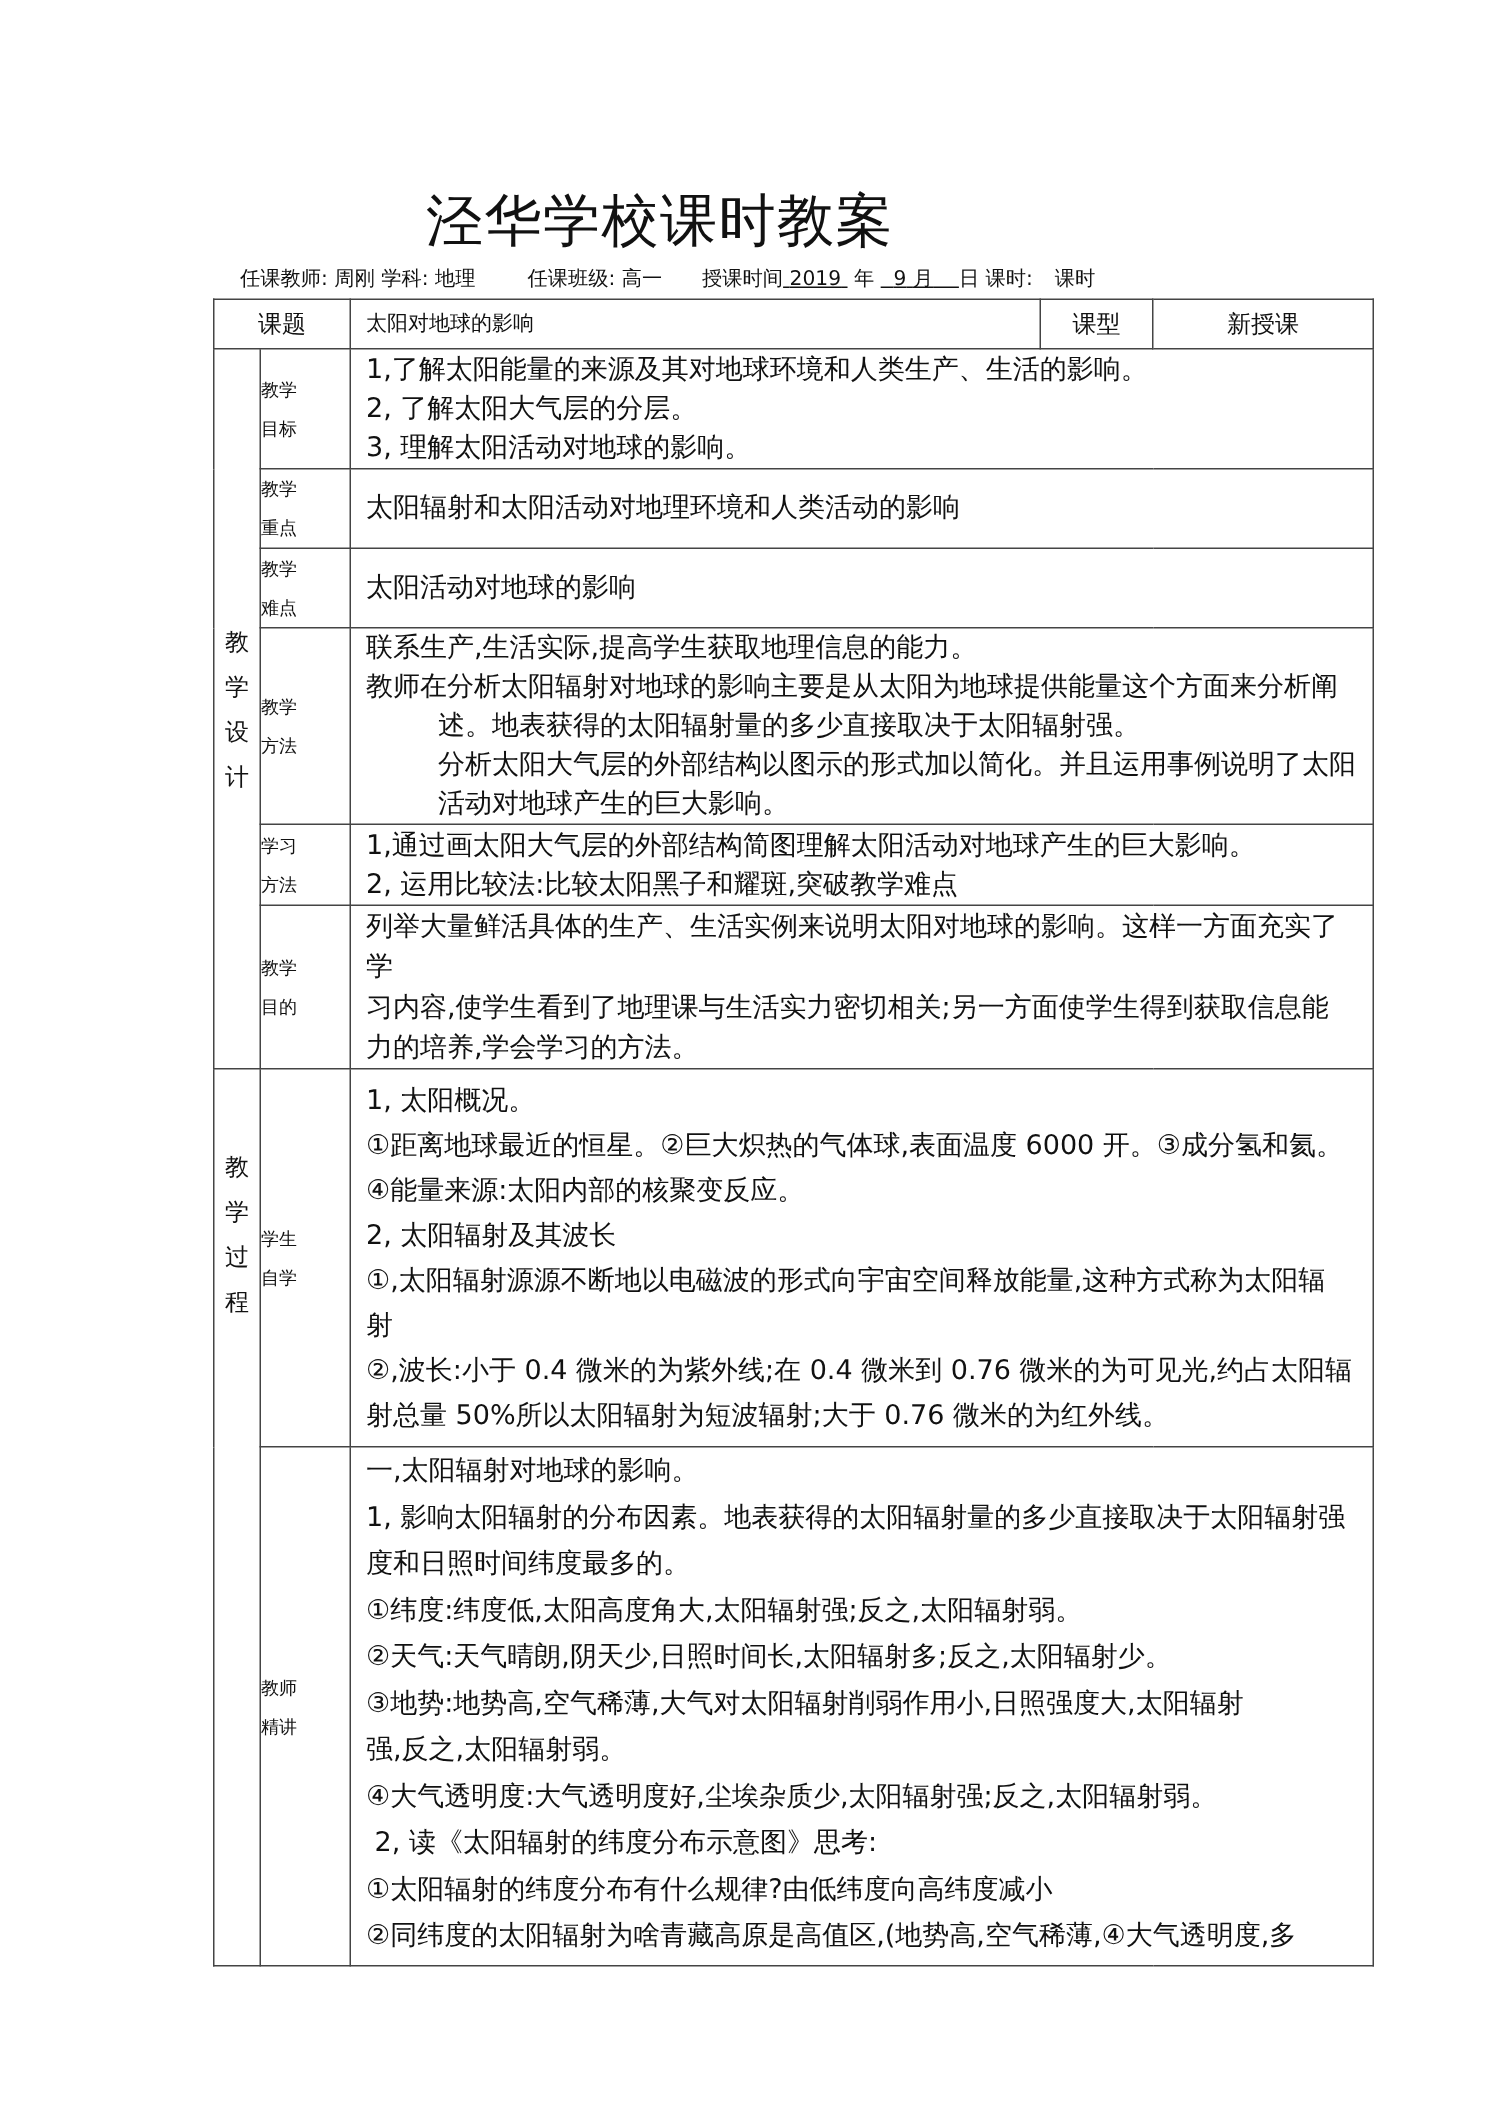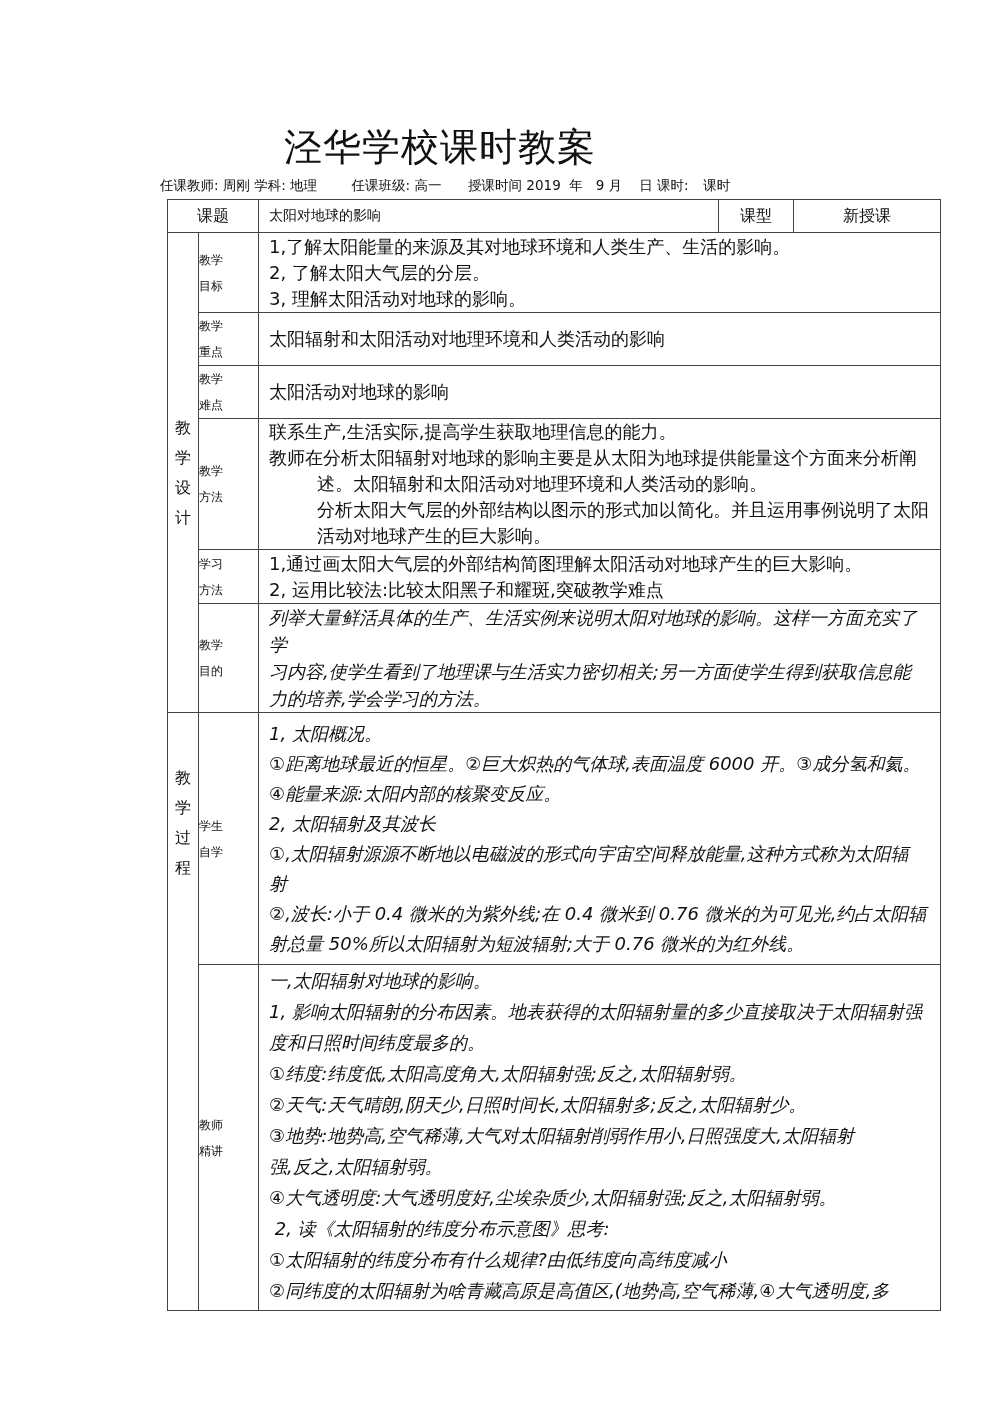--- a/index.html
+++ b/index.html
@@ -1,32 +1,32 @@
 <!DOCTYPE html>
 <html><head>
 <meta charset="utf-8">
 <style>
   html,body{margin:0;padding:0;background:#ffffff;}
   body{width:1000px;height:1414px;position:relative;font-family:"DejaVu Sans",sans-serif;color:#111;overflow:hidden;}
   .title{position:absolute;top:122px;left:0;width:920px;text-align:center;font-size:38px;letter-spacing:1px;padding-left:-30px;}
   .title span{position:relative;left:-20px;}
   .meta{position:absolute;top:177px;left:160px;font-size:13.5px;white-space:nowrap;}
-  .meta .u{}
+  .meta .u{text-decoration:underline;}
   .sp{display:inline-block;}
-  table{position:absolute;top:199px;left:167px;width:774px;border-collapse:collapse;table-layout:fixed;}
+  table{position:absolute;top:199px;left:142px;width:774px;border-collapse:collapse;table-layout:fixed;}
   td{border:1.3px solid #444;padding:0;vertical-align:middle;font-size:15px;}
   .c1{width:31px;}
   .c2{width:60px;}
   .c4{width:75px;}
   .c5{width:147px;}
   .vlabel{text-align:center;font-size:16px;line-height:30px;}
   .label{text-align:left;font-size:12px;line-height:26px;}
   .content{padding:0 8px 0 10px;}
   .line{line-height:26px;font-size:18px;}
-  .line.tall{line-height:30px;font-style:italic;}
+  .line.tall{line-height:30px;}
   .indent{padding-left:48px;}
   .hdr{text-align:center;font-size:16px;}
   .topic{font-size:14px;padding-left:10px;}
 </style>
 </head>
 <body>
 
 <div class="title"><span>泾华学校课时教案</span></div>
 
 <div class="meta">
@@ -102,21 +102,21 @@
   </tr>
 
   <tr style="height:131px">
     <td class="label">
       <div>教学</div>
       <div>方法</div>
     </td>
     <td colspan="3" class="content">
       <div class="line">联系生产,生活实际,提高学生获取地理信息的能力。</div>
       <div class="line">教师在分析太阳辐射对地球的影响主要是从太阳为地球提供能量这个方面来分析阐</div>
-      <div class="line indent">述。太阳辐射和太阳活动对地理环境和人类活动的影响。</div>
+      <div class="line indent">述。地表获得的太阳辐射量的多少直接取决于太阳辐射强。</div>
       <div class="line indent">分析太阳大气层的外部结构以图示的形式加以简化。并且运用事例说明了太阳</div>
       <div class="line indent">活动对地球产生的巨大影响。</div>
     </td>
   </tr>
 
   <tr style="height:54px">
     <td class="label">
       <div>学习</div>
       <div>方法</div>
     </td>

